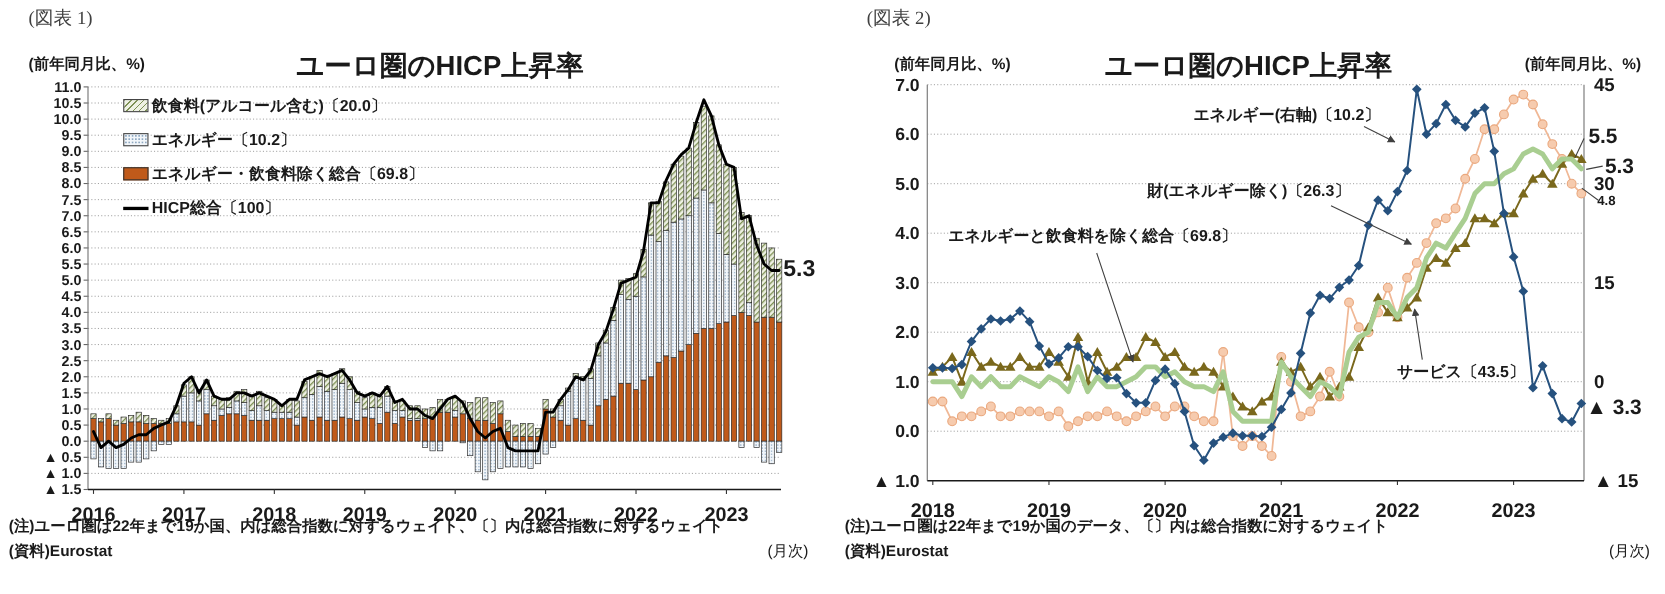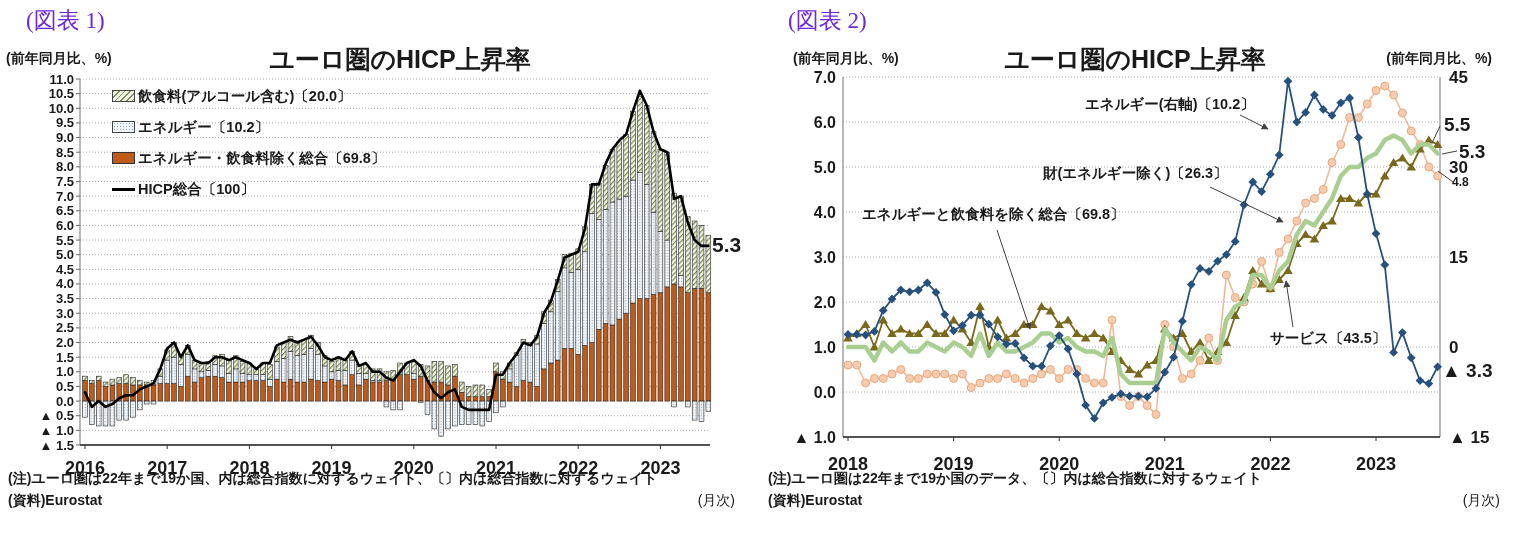--- a/index.html
+++ b/index.html
@@ -2,22 +2,22 @@
 <html><head>
 <meta charset="utf-8">
 <style>
   html,body{margin:0;padding:0;background:#fff;}
   .stage{position:relative;width:1514px;height:540px;background:#fff;overflow:hidden;
          font-family:"Liberation Sans",sans-serif;color:#1a1a1a;}
   .panel{position:absolute;top:0;height:540px;}
   #p1{left:0;width:760px;}
   #p2{left:760px;width:754px;}
   .panel svg{position:absolute;left:0;top:0;}
-  .figlabel{position:absolute;font-family:"Liberation Serif",serif;font-size:23px;color:#6d28d9;white-space:nowrap;}
-  .unit{position:absolute;font-size:14px;font-weight:bold;white-space:nowrap;}
+  .figlabel{position:absolute;font-family:"Liberation Serif",serif;font-size:17px;color:#404040;white-space:nowrap;}
+  .unit{position:absolute;font-size:14px;font-weight:bold;white-space:nowrap;margin-left:20px;}
   .ctitle{position:absolute;font-size:25px;font-weight:bold;text-align:center;white-space:nowrap;}
   .legend{position:absolute;left:112px;top:86px;z-index:3;}
   .lg-row{display:flex;align-items:center;height:20px;margin-bottom:11px;white-space:nowrap;}
   .sw{display:inline-block;width:23px;height:12px;margin-right:3px;border:1px solid #444;box-sizing:border-box;}
   .sw-food{background:repeating-linear-gradient(135deg,#7d9054 0 1px,#eef1e3 1px 4px);}
   .sw-energy{background-color:#f2f6fa;background-image:radial-gradient(circle,#8fa9c2 34%,rgba(0,0,0,0) 36%);background-size:3px 3px;}
   .sw-core{background:#C05A1A;border-color:#333;}
   .sw-line{border:none;background:linear-gradient(#000,#000) center/100% 3px no-repeat;}
   .lg-label{font-size:14.5px;font-weight:bold;}
   .endlabel{position:absolute;font-weight:bold;white-space:nowrap;z-index:3;}

